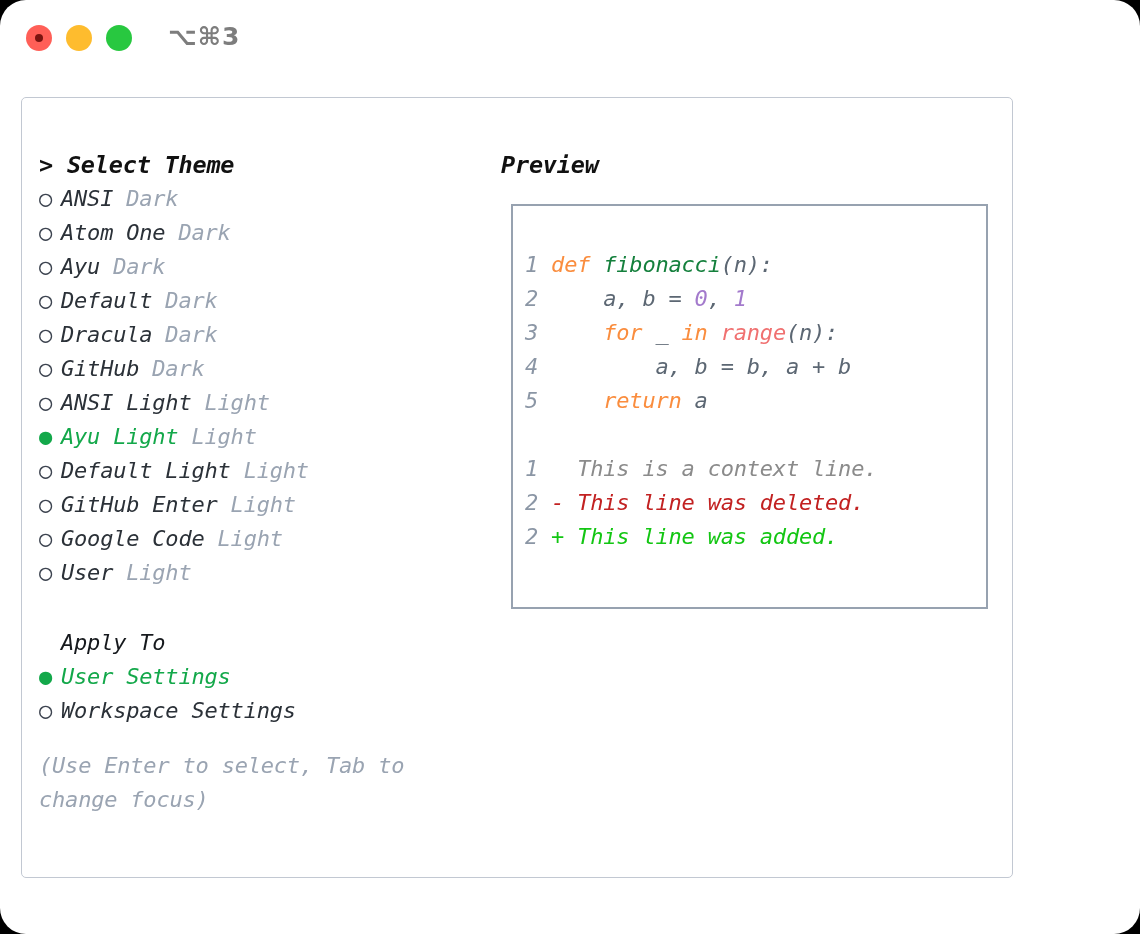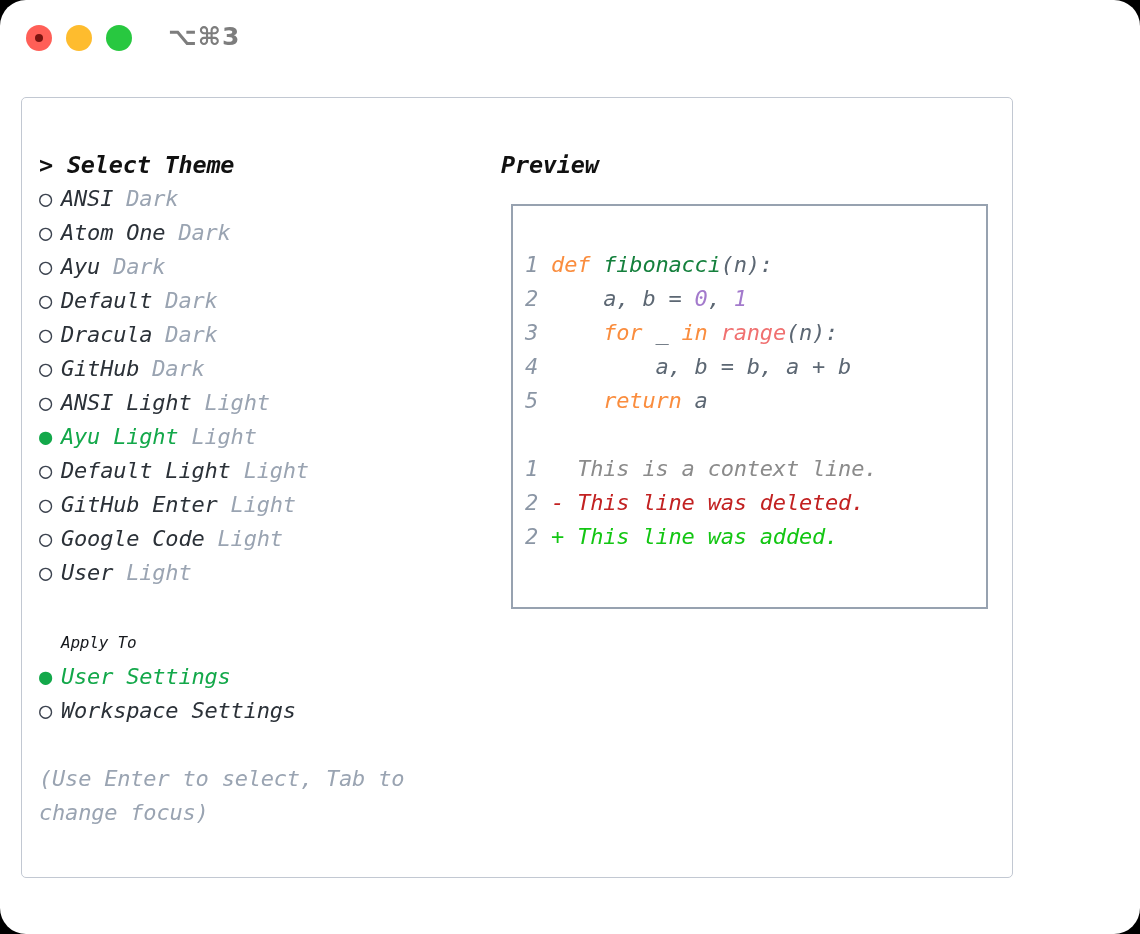--- a/index.html
+++ b/index.html
@@ -115,28 +115,28 @@
   }
   .opt-row.selected .bullet { color: #13a84a; }
   .opt-name  { color: #2b3138; }
   .opt-row.selected .opt-name { color: #13a84a; }
   .opt-kind  { color: #9aa4b2; margin-top: 25px; }
 
   .apply-block { margin-top: 36px; }
   .apply-head {
     height: 34px;
     line-height: 34px;
-    font-size: 16px;
+    font-size: 22px;
     color: #16191d;
     white-space: pre;
     letter-spacing: -0.2px;
     padding-left: 22px;
   }
   .hint {
-    margin-top: 34px;
+    margin-top: 21px;
     font-size: 22px;
     line-height: 34px;
     color: #9aa4b2;
     letter-spacing: -0.2px;
     width: 400px;
   }
 
   
   .right-col {
     position: absolute;

